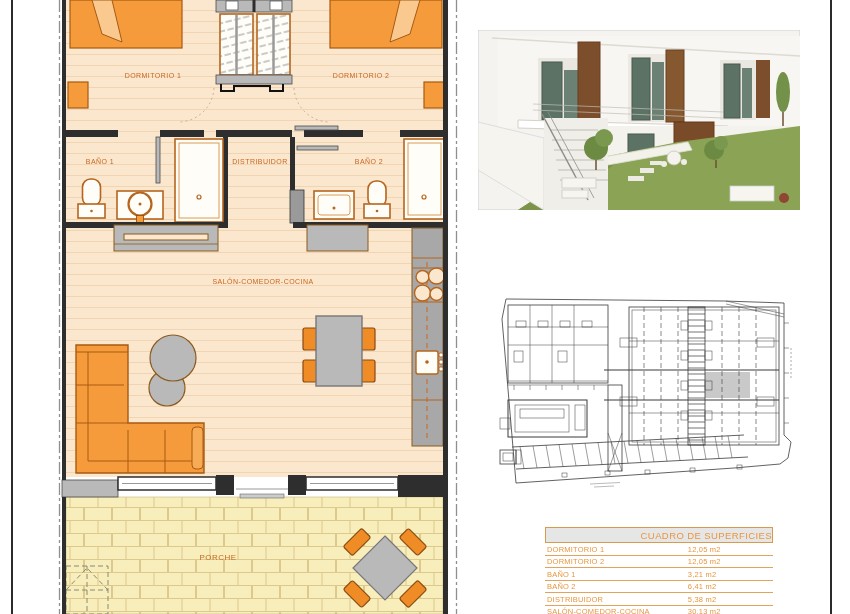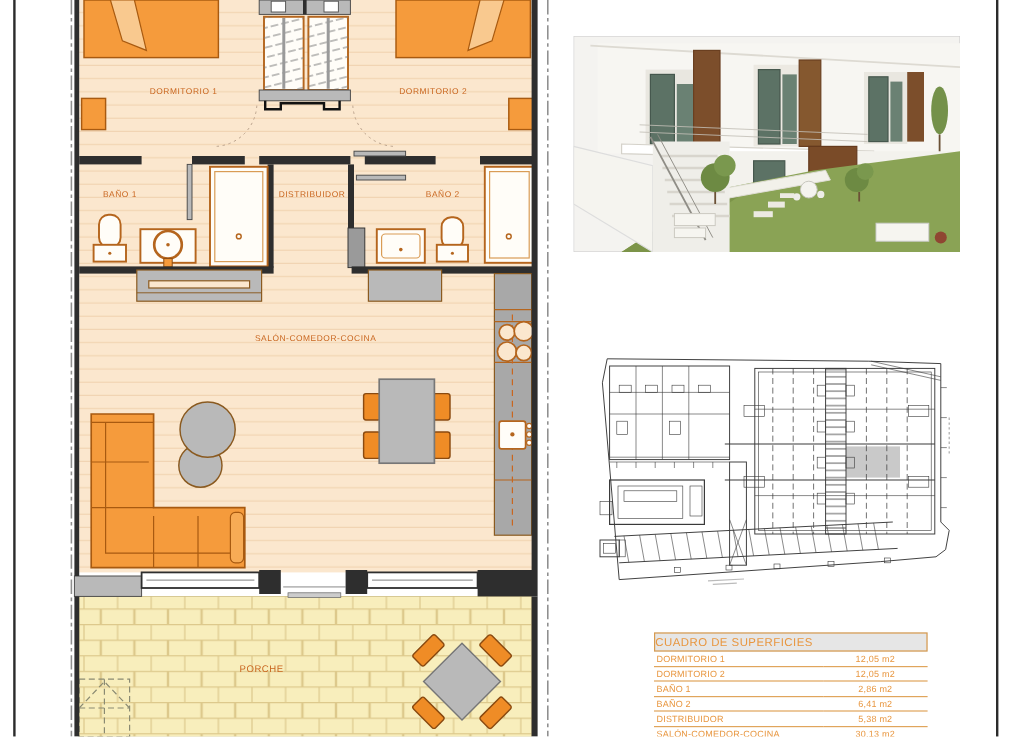--- a/index.html
+++ b/index.html
@@ -25,27 +25,27 @@
   .renderwrap{position:absolute;left:478px;top:30px;width:322px;height:180px;}
 
   
   .sitewrap{position:absolute;left:494px;top:293px;width:300px;height:207px;}
   .sp{stroke:#3a3a3a;fill:none;stroke-width:.8;}
   .spt{stroke:#3a3a3a;fill:none;stroke-width:.5;}
   .spd{stroke:#3a3a3a;fill:none;stroke-width:.6;stroke-dasharray:5 3;}
 
   
   .surface-table{position:absolute;left:545px;top:527px;width:228px;}
-  .st-header{background:#e6e6e6;border:1px solid #d79a4e;color:#e8963f;text-align:left;
+  .st-header{background:#e6e6e6;border:1px solid #d79a4e;color:#e8963f;text-align:right;
              font-size:9.5px;letter-spacing:.4px;padding:2px 0 1px;}
   .surface-table table{width:100%;border-collapse:collapse;table-layout:fixed;}
   .surface-table td{border-bottom:1px solid #e0a55c;color:#e8963f;font-size:7.5px;
                     padding:1.5px 2px 1px;letter-spacing:.2px;white-space:nowrap;}
   .st-label{text-align:left;padding-left:4px;width:60%;}
-  .st-value{text-align:center;padding-right:32px;}
+  .st-value{text-align:left;padding-right:32px;}
 </style>
 </head>
 <body>
 
 <div class="page">
 
   <div class="page-border pb-left"></div>
   <div class="page-border pb-right"></div>
 
   <div class="planwrap">
@@ -395,21 +395,21 @@
         <tr>
           <td class="st-label">DORMITORIO 1</td>
           <td class="st-value">12,05 m2</td>
         </tr>
         <tr>
           <td class="st-label">DORMITORIO 2</td>
           <td class="st-value">12,05 m2</td>
         </tr>
         <tr>
           <td class="st-label">BAÑO 1</td>
-          <td class="st-value">2,86 m2</td>
+          <td class="st-value">3,21 m2</td>
         </tr>
         <tr>
           <td class="st-label">BAÑO 2</td>
           <td class="st-value">6,41 m2</td>
         </tr>
         <tr>
           <td class="st-label">DISTRIBUIDOR</td>
           <td class="st-value">5,38 m2</td>
         </tr>
         <tr>

